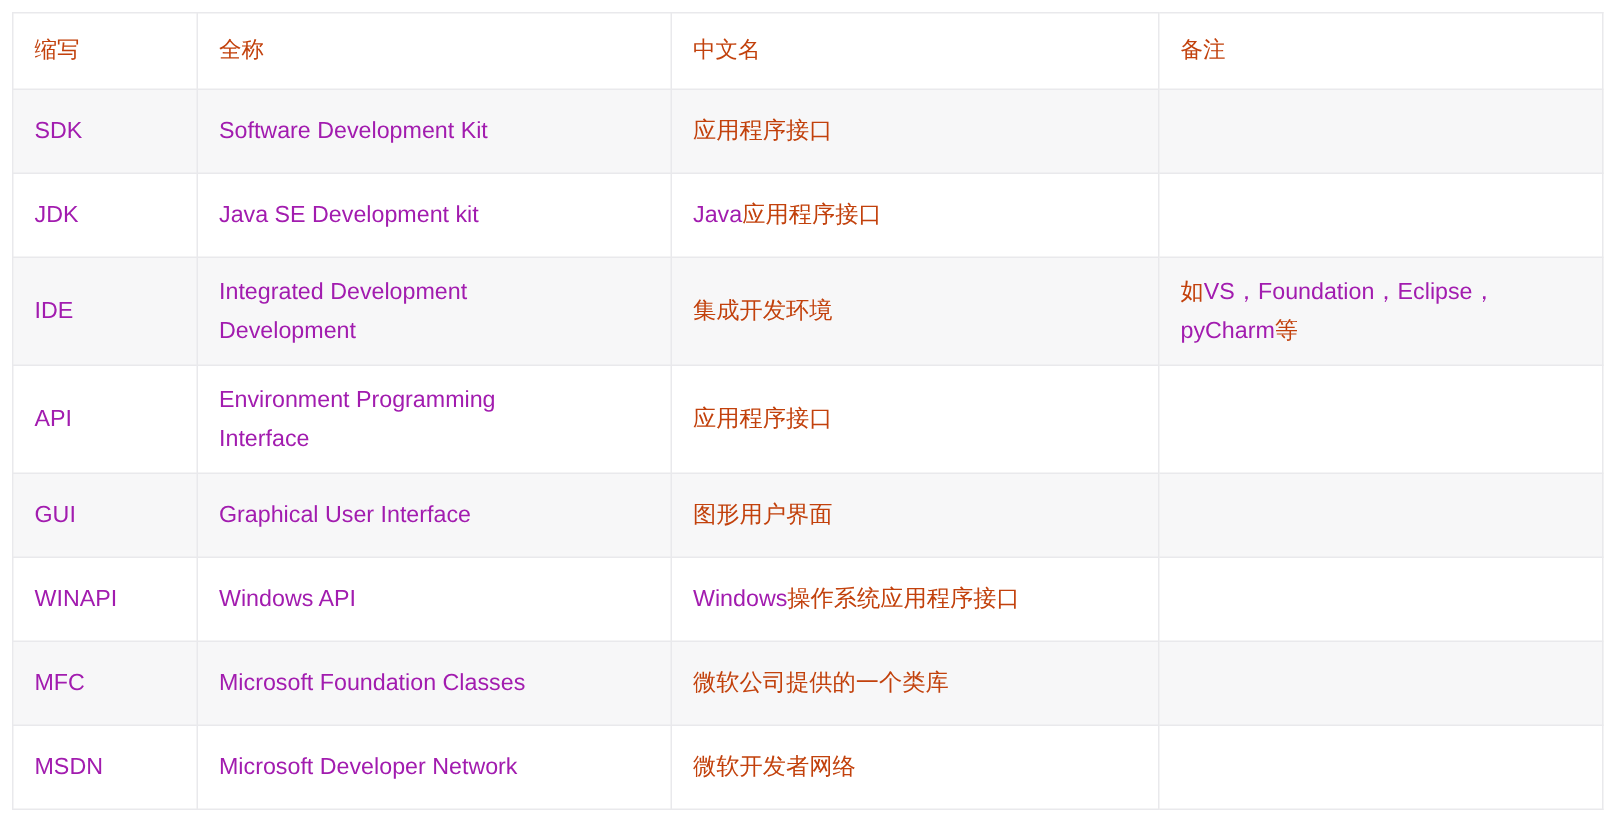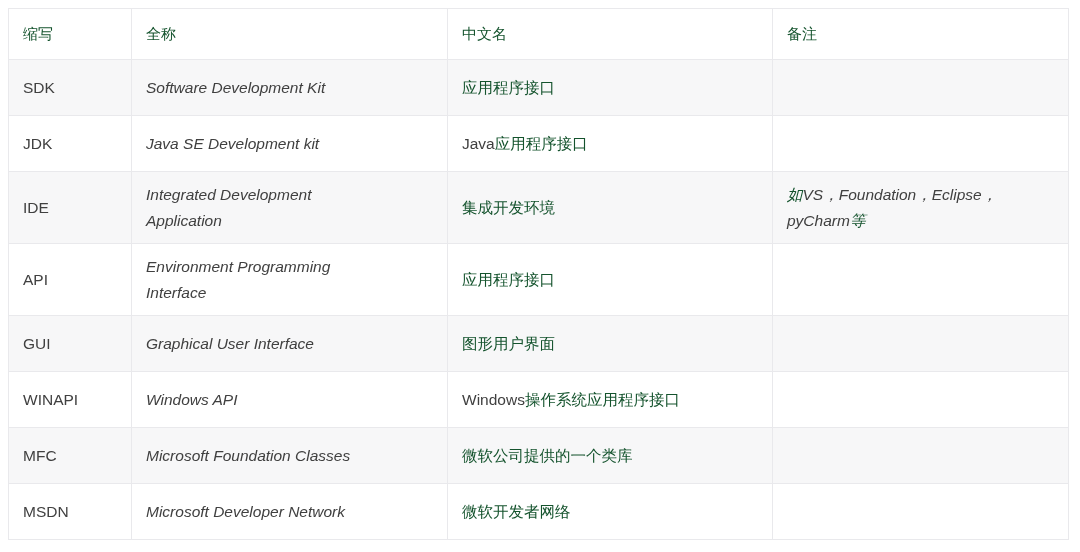--- a/index.html
+++ b/index.html
@@ -56,23 +56,23 @@
   table.glossary tbody tr { height: 56px; }
   table.glossary tbody tr.tall { height: 72px; }
 
   
   table.glossary tbody tr.striped td { background: #f7f7f8; }
   table.glossary tbody tr.plain td   { background: #ffffff; }
 
   
   table.glossary tbody tr.tall td.full { vertical-align: middle; }
 
-  .cn  { color: #14532d; }
-  .lat { color: #404040; }
-  .wrapline { display: block; font-style: italic; }
+  .cn  { color: #c2410c; }
+  .lat { color: #a21caf; }
+  .wrapline { display: block; }
 </style>
 </head>
 <body>
 
 <div id="table-wrap">
   <table class="glossary">
     <colgroup>
       <col class="c-abbr">
         <col class="c-full">
         <col class="c-cn">
@@ -111,21 +111,21 @@
           <span class="lat wrapline">Java SE Development kit</span>
         </td>
         <td class="cn-cell"><span class="lat">Java</span><span class="cn">应用程序接口</span></td>
         <td class="note"></td>
       </tr>
 
       <tr class="striped tall">
         <td class="abbr"><span class="lat">IDE</span></td>
         <td class="full">
           <span class="lat wrapline">Integrated Development</span>
-          <span class="lat wrapline">Application</span>
+          <span class="lat wrapline">Development</span>
         </td>
         <td class="cn-cell"><span class="lat"></span><span class="cn">集成开发环境</span></td>
         <td class="note">
           <span class="wrapline"><span class="cn">如</span><span class="lat">VS，Foundation，Eclipse，</span></span>
           <span class="wrapline"><span class="lat">pyCharm</span><span class="cn">等</span></span>
         </td>
       </tr>
 
       <tr class="plain tall">
         <td class="abbr"><span class="lat">API</span></td>

